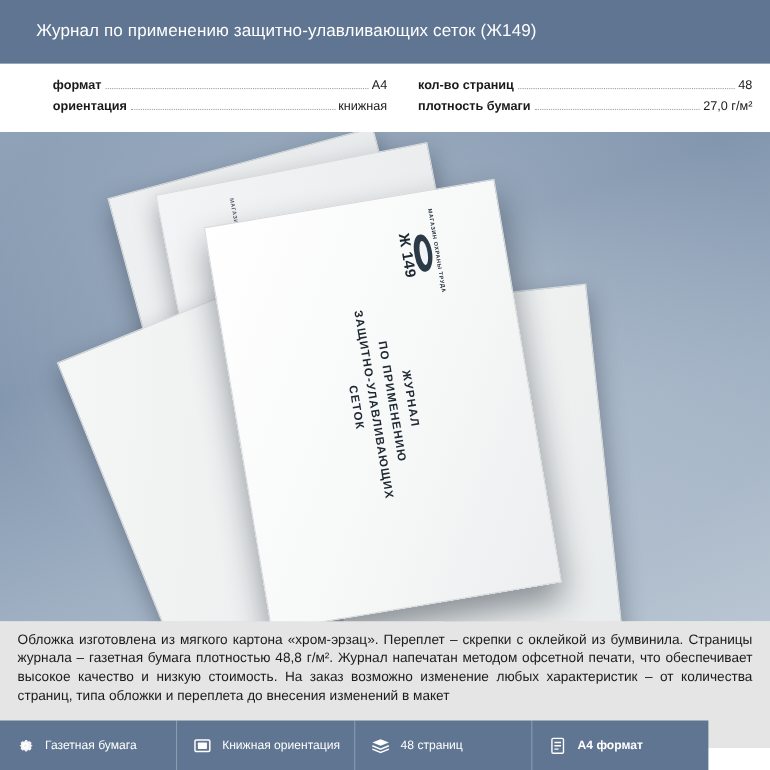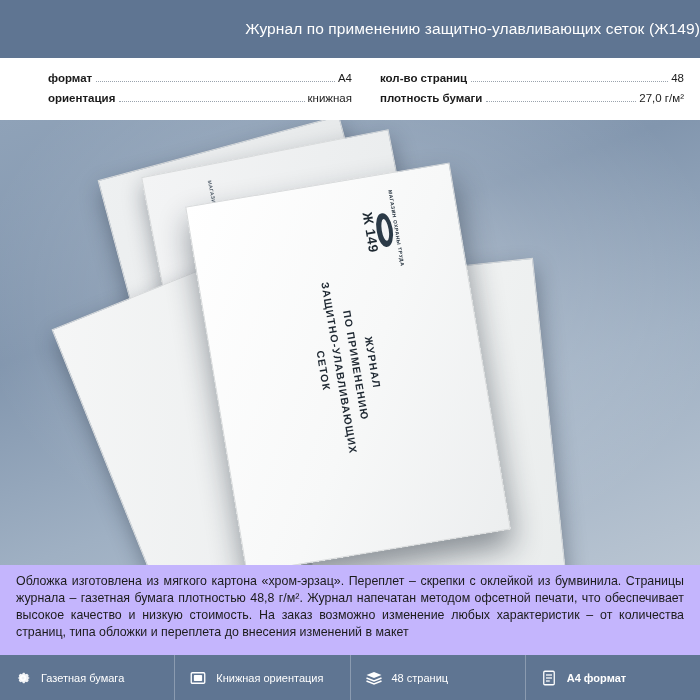--- a/index.html
+++ b/index.html
@@ -22,21 +22,21 @@
   }
   
   .header {
     position: absolute;
     left: 0; top: 0;
     width: 700px;
     height: 58px;
     background: #5f7592;
     display: flex;
     align-items: center;
-    justify-content: flex-end;
+    justify-content: flex-start;
     padding-left: 33px;
   }
   .header-title {
     color: #ffffff;
     font-size: 15.5px;
     letter-spacing: 0.1px;
     text-align: center;
   }
   
   .specs {
@@ -186,32 +186,32 @@
     letter-spacing: 0.5px;
     transform: rotate(90deg);
     white-space: nowrap;
   }
   
   .description {
     position: absolute;
     left: 0; top: 565px;
     width: 700px;
     height: 115px;
-    background: #c4b5fd;
+    background: #e5e5e5;
     padding: 8px 16px 0 16px;
     font-size: 12.4px;
     line-height: 1.37;
     color: #1b1b1b;
     text-align: justify;
   }
   
   .footer {
     position: absolute;
     left: 0; bottom: 0;
-    width: 700px;
+    width: 644px;
     height: 45px;
     background: #5f7592;
     display: flex;
     align-items: center;
   }
   .foot-item {
     display: flex;
     align-items: center;
     color: #ffffff;
     font-size: 11px;

